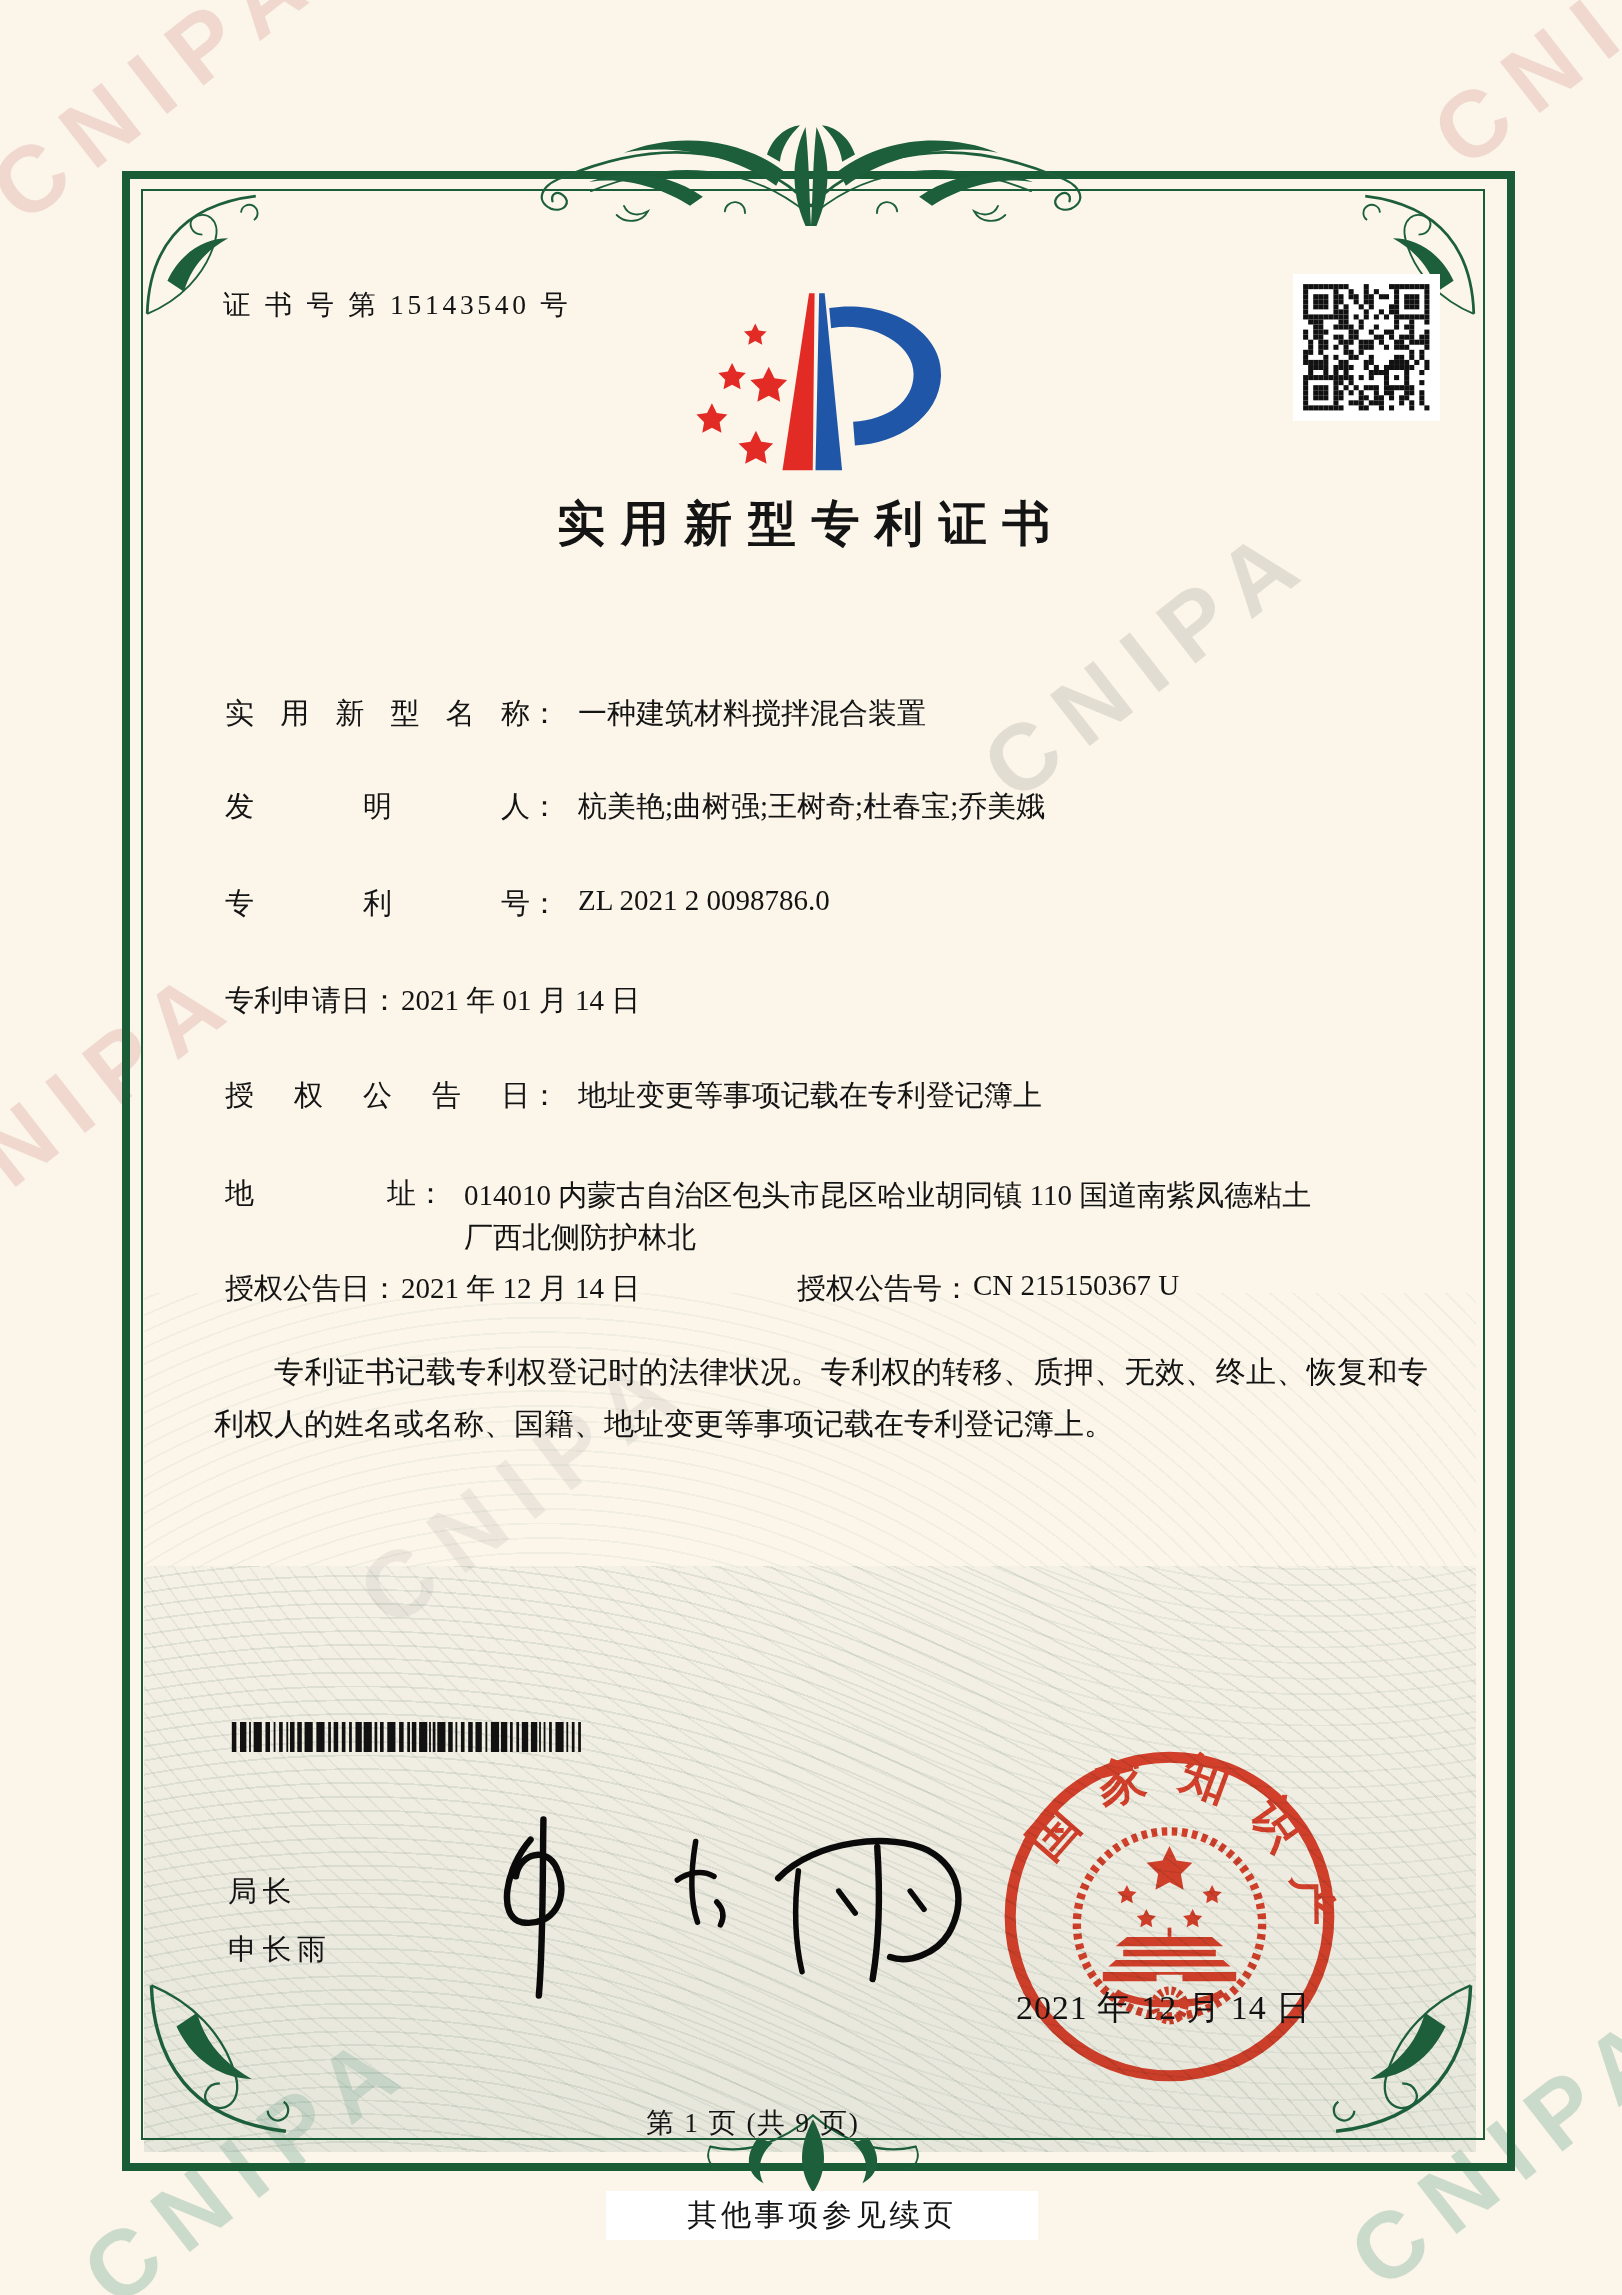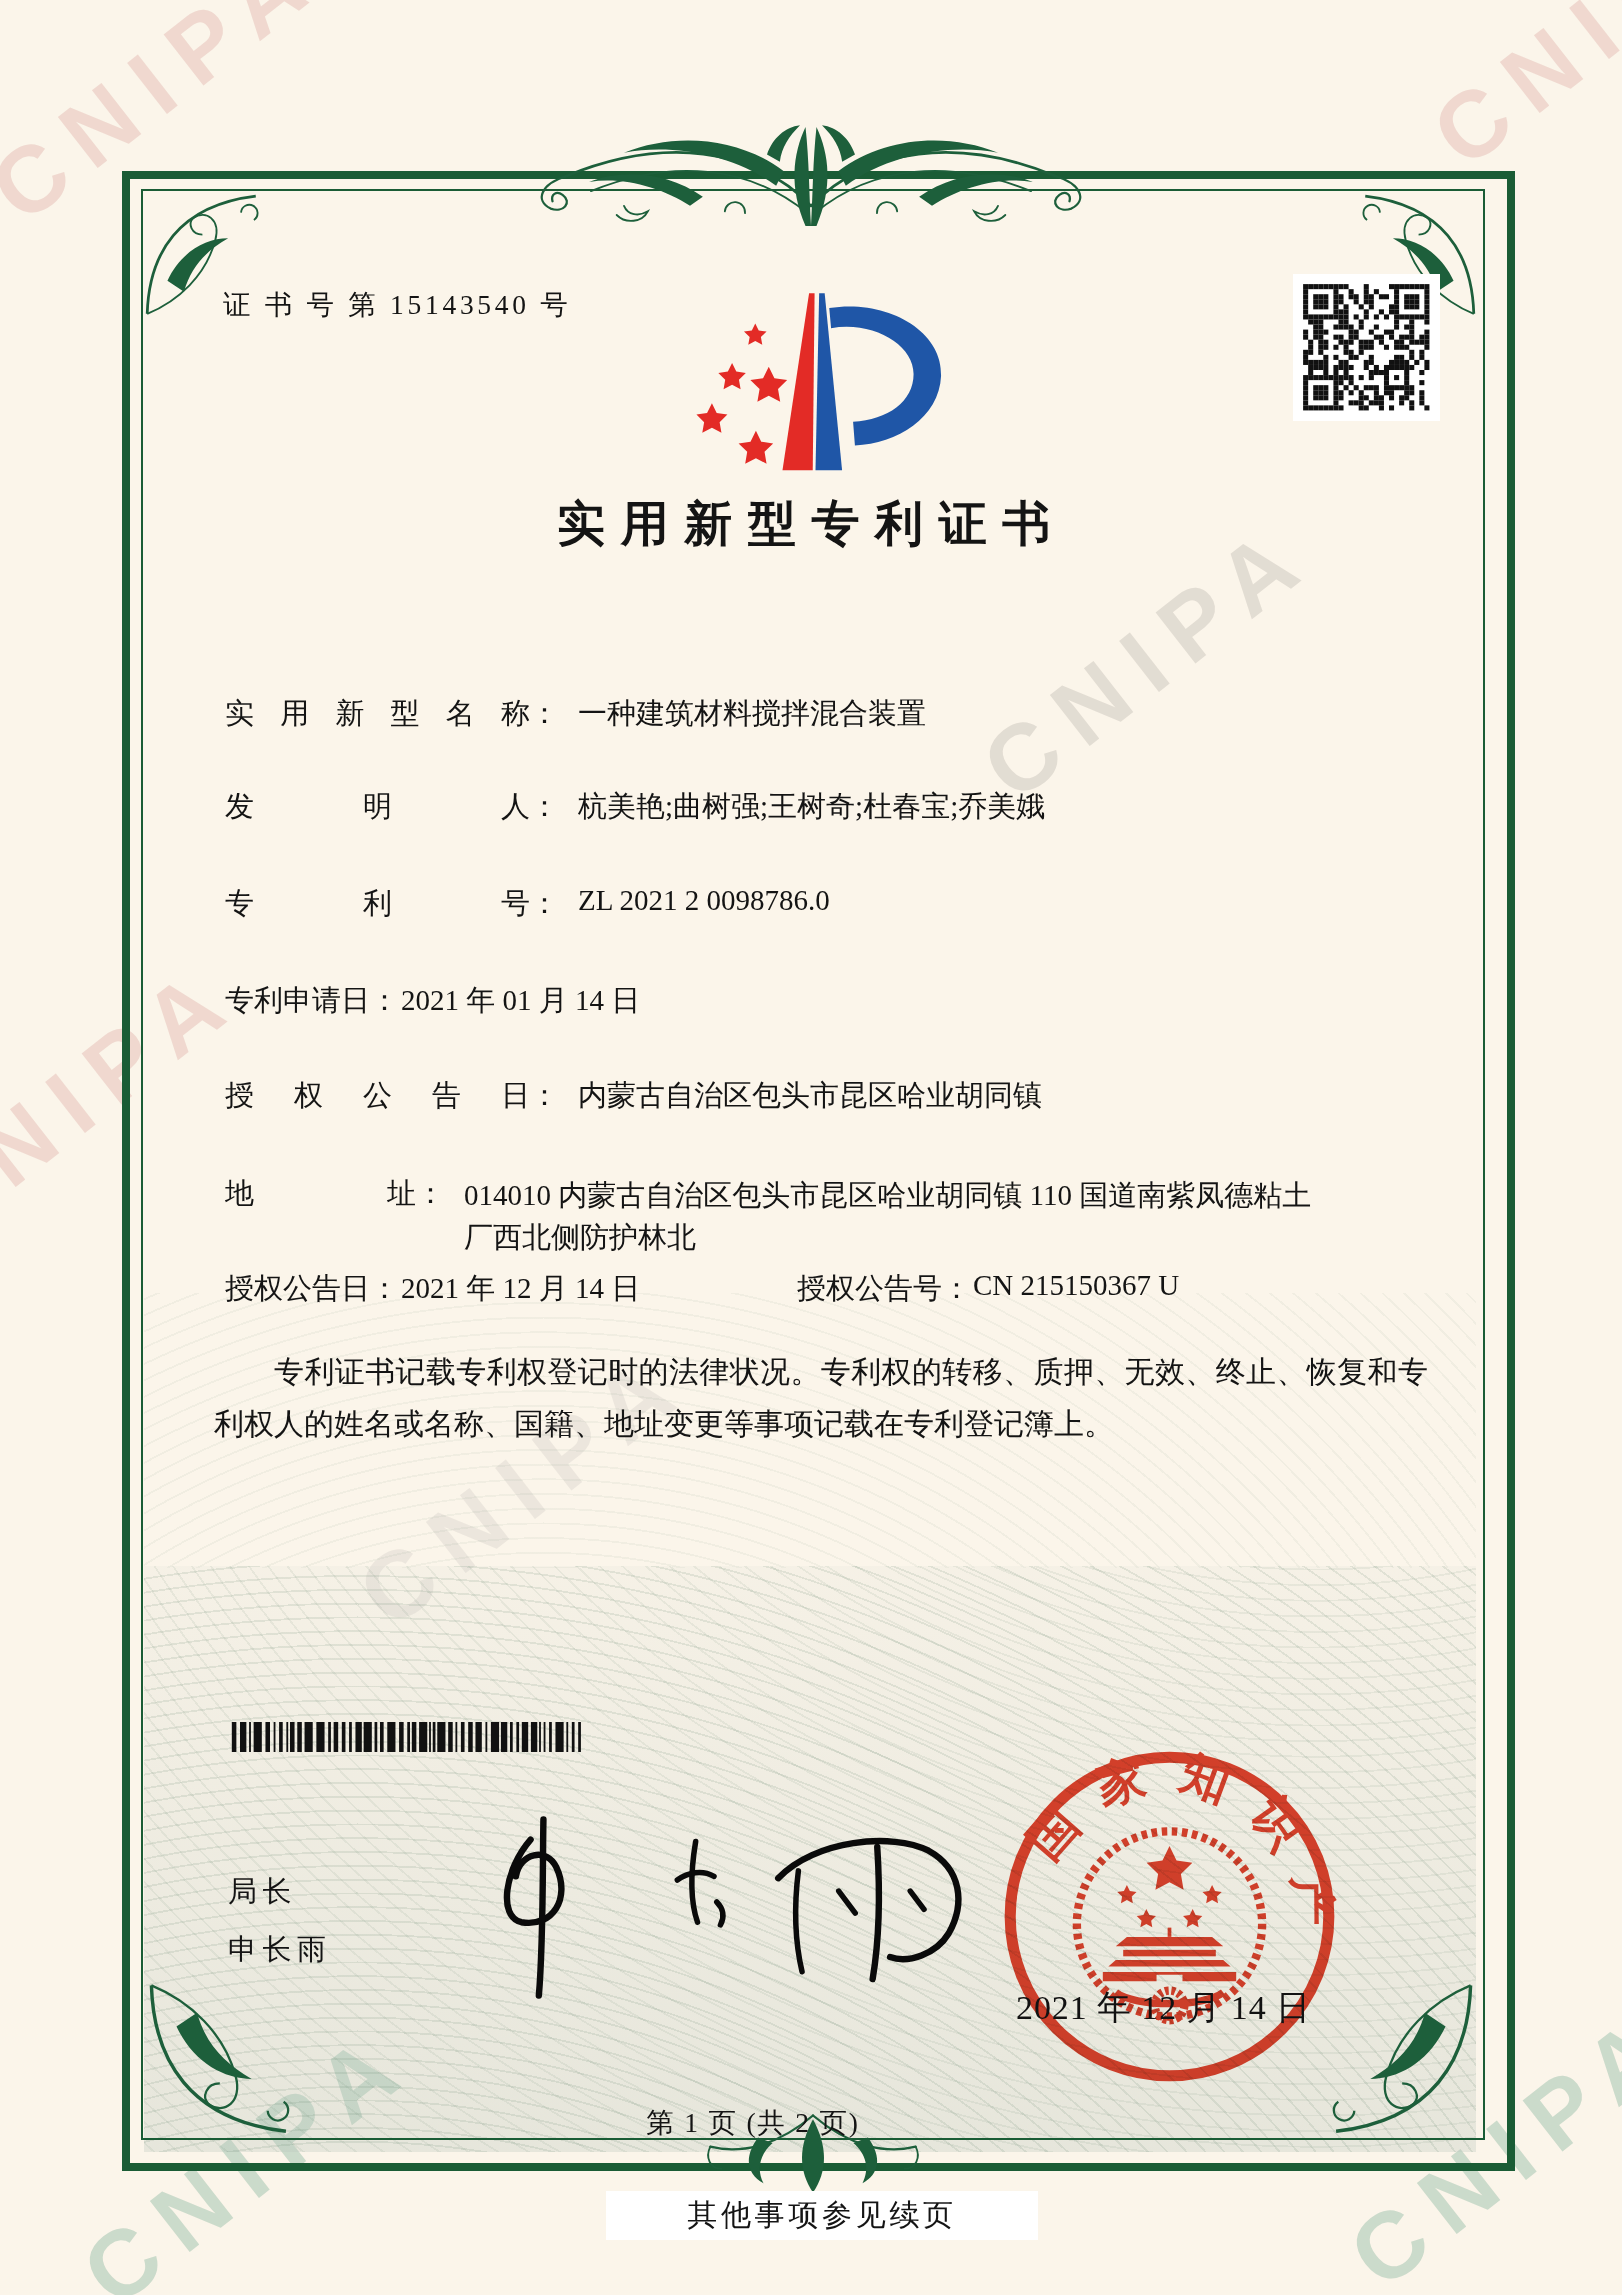--- a/index.html
+++ b/index.html
@@ -485,21 +485,21 @@
   <div class="frow" style="top:787px">
     <span class="flab w332">发明人</span><span class="fcolon">：</span><span class="fval">杭美艳;曲树强;王树奇;杜春宝;乔美娥</span>
   </div>
   <div class="frow" style="top:884px">
     <span class="flab w332">专利号</span><span class="fcolon">：</span><span class="fval">ZL 2021 2 0098786.0</span>
   </div>
   <div class="frow" style="top:981px">
     <span class="flab">专利申请日</span><span class="fcolon-s">：</span><span class="fval">2021 年 01 月 14 日</span>
   </div>
   <div class="frow" style="top:1076px">
-    <span class="flab w332">授权公告日</span><span class="fcolon">：</span><span class="fval">内蒙古自治区包头市昆区哈业胡同镇</span>
+    <span class="flab w332">授权公告日</span><span class="fcolon">：</span><span class="fval">地址变更等事项记载在专利登记簿上</span>
   </div>
   <div class="frow" style="top:1174px">
     <span class="flab w208">地址</span><span class="fcolon">：</span><span class="fval-wrap">014010 内蒙古自治区包头市昆区哈业胡同镇 110 国道南紫凤德粘土厂西北侧防护林北</span>
   </div>
   <div class="frow" style="top:1269px">
     <span>
       <span class="flab">授权公告日</span><span class="fcolon-s">：</span><span class="fval">2021 年 12 月 14 日</span>
     </span>
     <span class="pair2">
       <span class="flab">授权公告号</span><span class="fcolon-s">：</span><span class="fval">CN 215150367 U</span>
@@ -595,19 +595,19 @@
       <path d="M-58,24 L58,24 L46,14 L-46,14 Z"></path>
       <rect x="-50" y="28" width="100" height="7"></rect>
       <path d="M-66,46 L66,46 L58,39 L-58,39 Z"></path>
       <path d="M-72,52 L72,52 L72,62 L14,62 L14,55 L-14,55 L-14,62 L-72,62 Z"></path>
       <circle cy="88" r="16" fill="none" stroke="#dd3822" stroke-width="9" stroke-dasharray="4 3"></circle>
       <path d="M-58,74 C-38,90 38,90 58,74" fill="none" stroke="#dd3822" stroke-width="8"></path>
     </g>
   </svg>
   <div class="seal-date">2021 年 12 月 14 日</div>
 
-  <div class="page-num">第 1 页 (共 2 页)</div>
+  <div class="page-num">第 1 页 (共 9 页)</div>
   <div class="note-band">
     <span>其他事项参见续页</span>
   </div>
 
 </div>
 
 
 </body></html>

